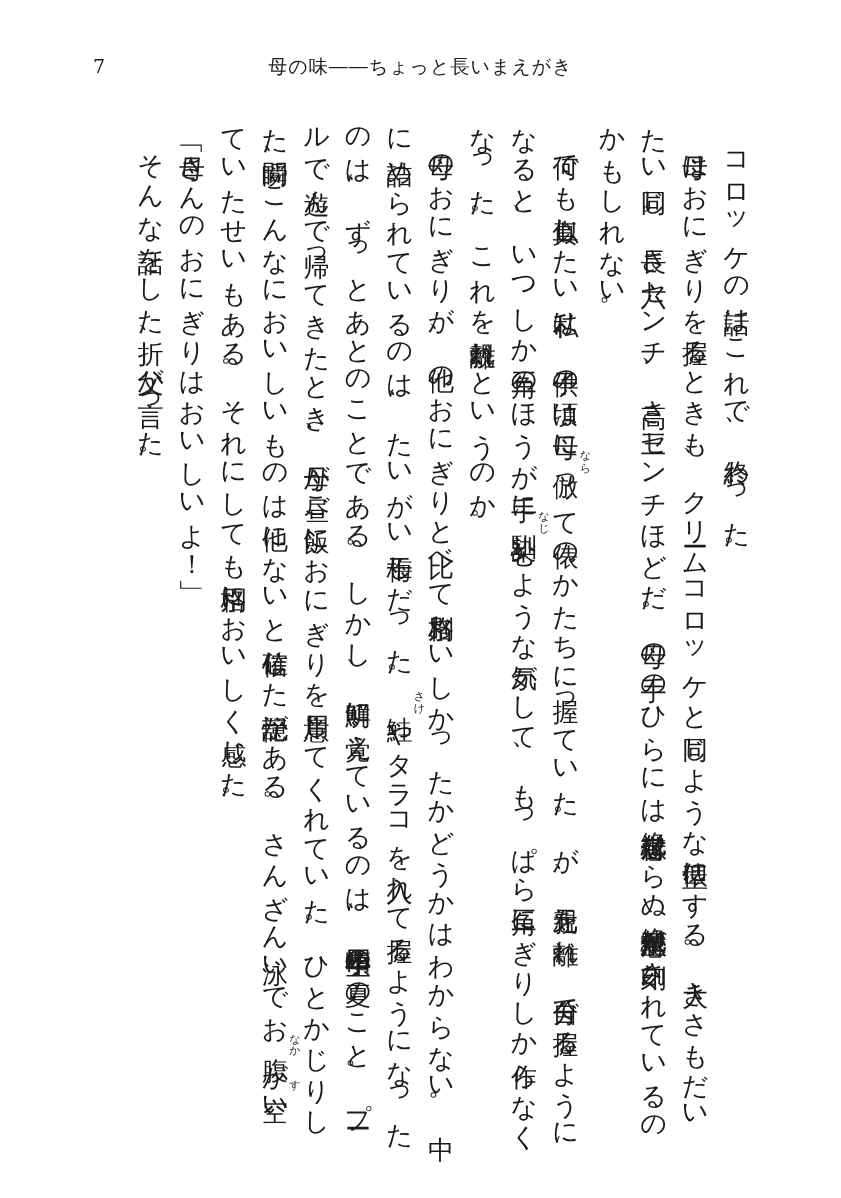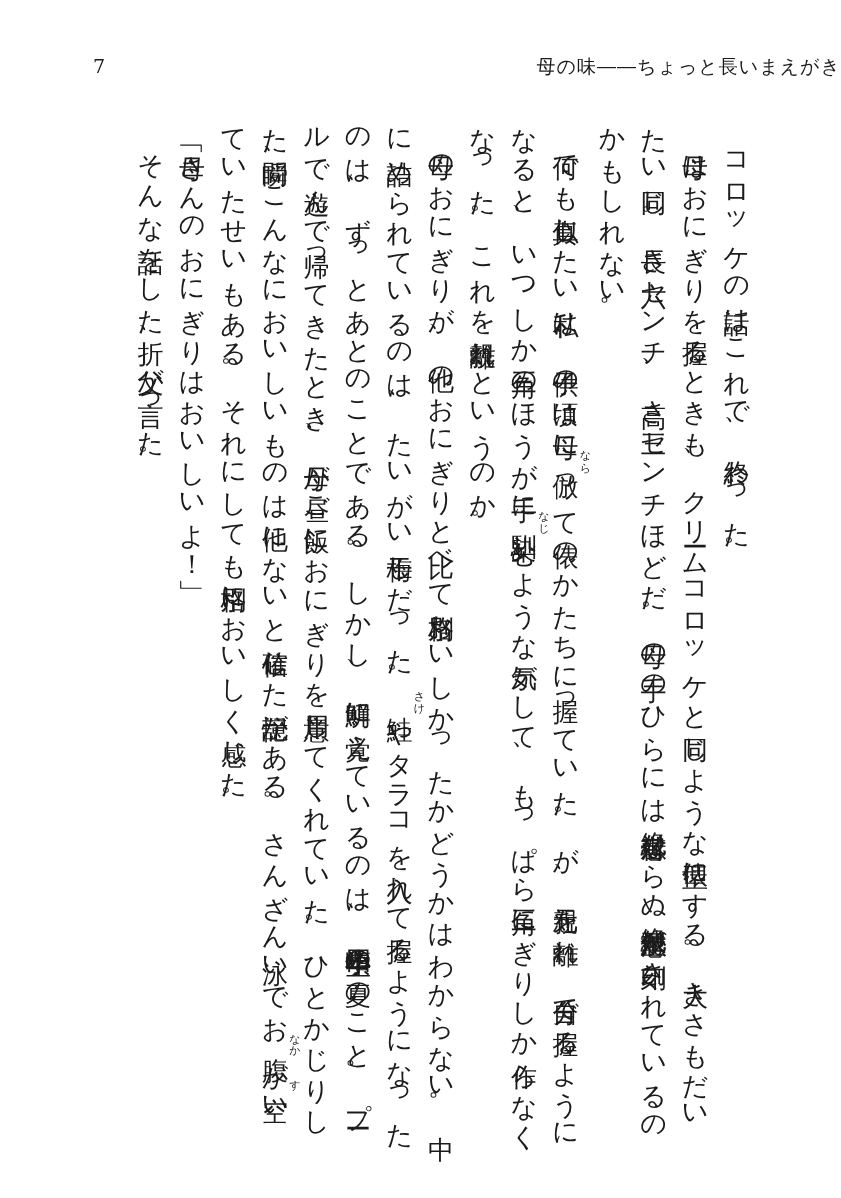--- a/index.html
+++ b/index.html
@@ -22,21 +22,21 @@
     top: 57px;
     left: 93px;
     font-size: 19px;
     line-height: 1;
   }
   .running-head {
     position: absolute;
     top: 57px;
     left: 0;
     width: 100%;
-    text-align: right;
+    text-align: center;
     font-size: 19px;
     line-height: 1;
     letter-spacing: 1px;
   }
   .body-text {
     position: absolute;
     top: 110px;
     right: 84px;
     height: 1030px;
     writing-mode: vertical-rl;

